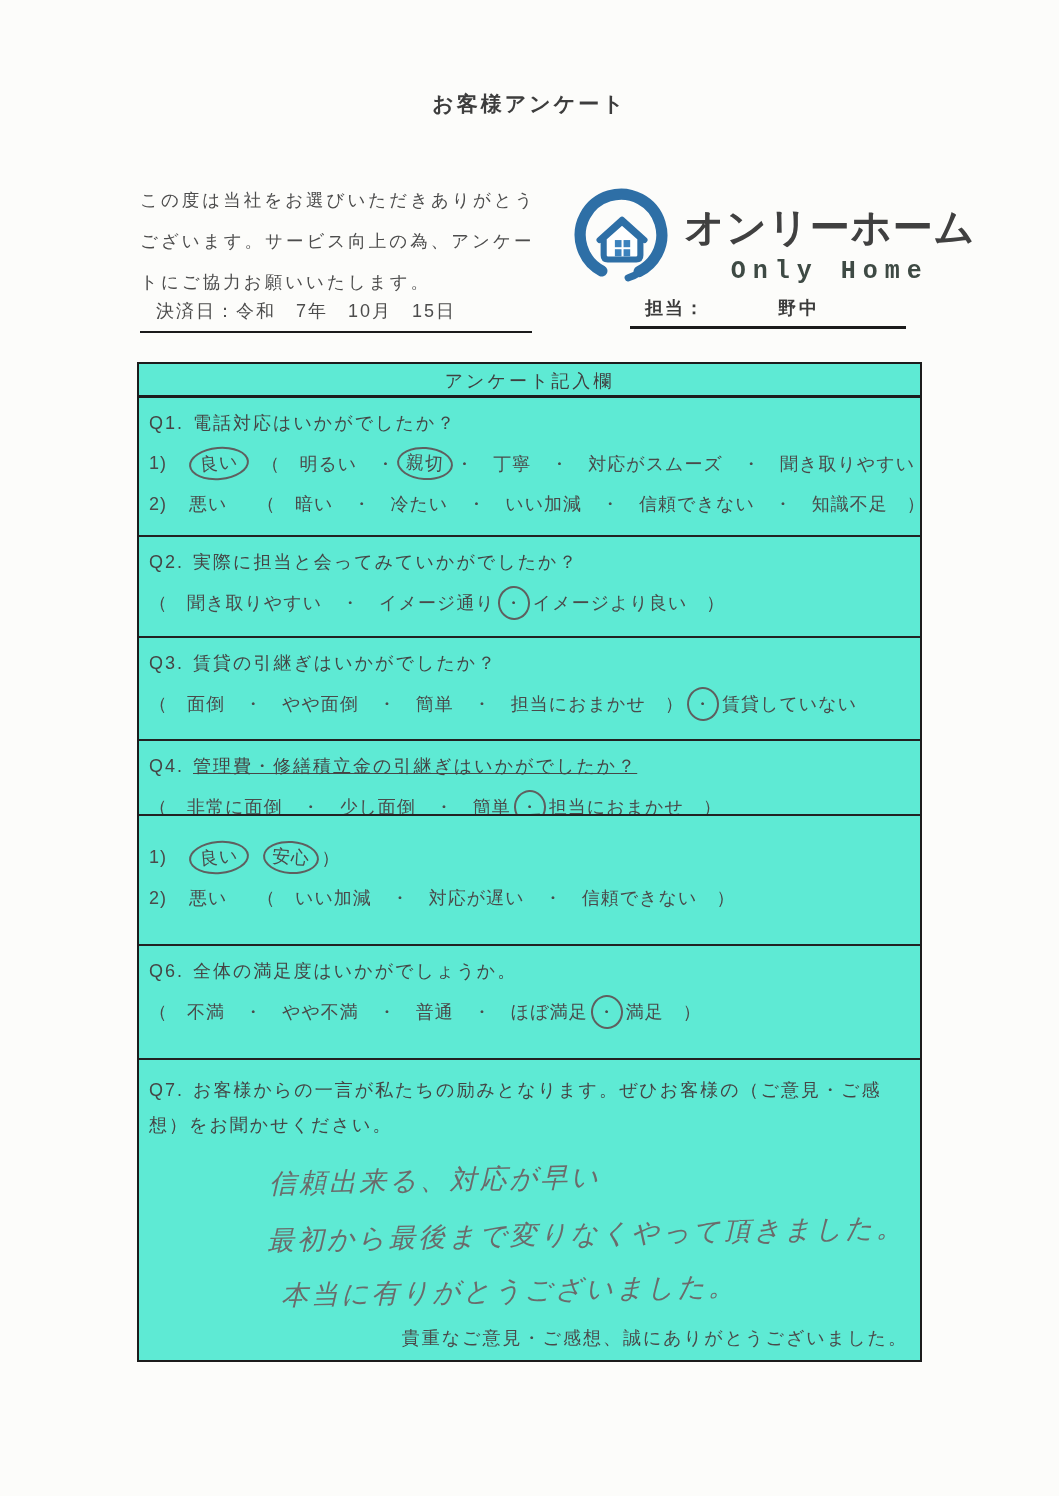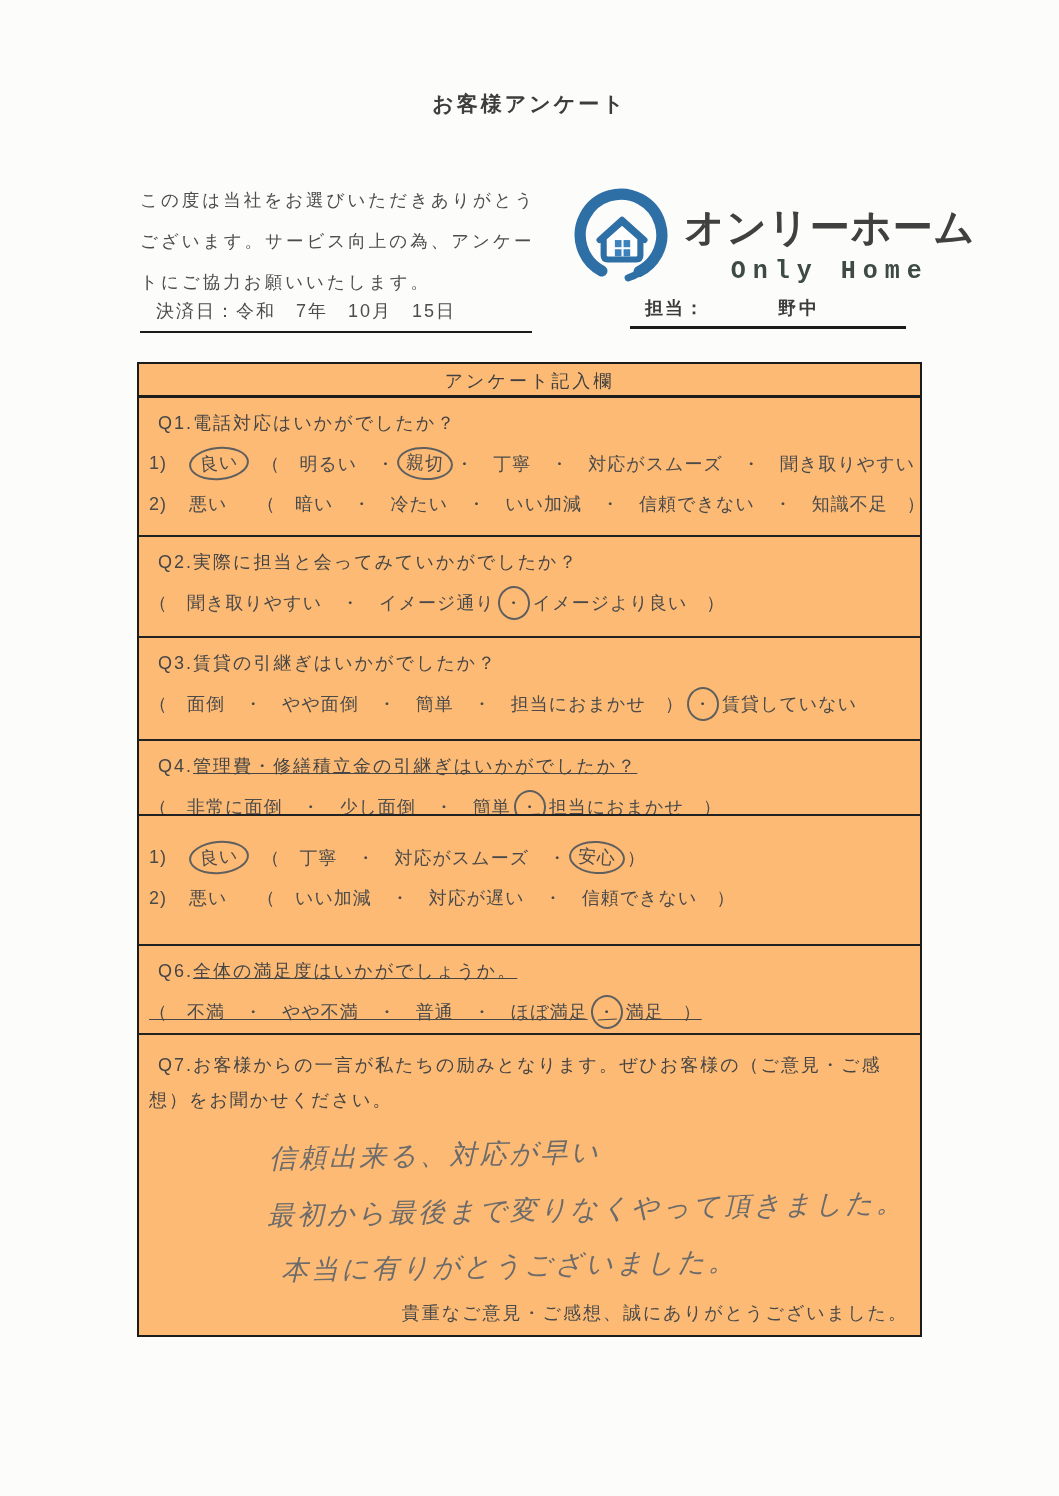--- a/index.html
+++ b/index.html
@@ -23,35 +23,35 @@
   .date-line { position:absolute; left:156px; top:299px; font-size:18px;
                letter-spacing:2px; color:#4c4c4c; }
   .date-underline { position:absolute; left:140px; top:331px; width:392px; height:2px; background:#1b1b1b; }
 
   .staff-line { position:absolute; left:645px; top:296px; font-size:18px; color:#3b3b3b; }
   .staff-label { font-weight:bold; letter-spacing:2px; }
   .staff-name { font-weight:bold; margin-left:68px; letter-spacing:3px; }
   .staff-underline { position:absolute; left:630px; top:326px; width:276px; height:3px; background:#1b1b1b; }
 
   .survey-table { position:absolute; left:137px; top:362px; width:785px;
-                  border:2px solid #1c1c1c; background:#fdba74; }
+                  border:2px solid #1c1c1c; background:#5eead4; }
   .thead { height:34px; line-height:34px; text-align:center; font-size:18px;
            letter-spacing:3px; color:#404040; border-bottom:3px solid #1c1c1c; }
   .qrow { position:relative; padding:13px 10px 0 10px; overflow:hidden; }
   .qrow + .qrow { border-top:2px solid #222; }
   .row-q1 { height:137px; }
   .row-q2 { height:101px; }
   .row-q3 { height:103px; }
   .row-q4 { height:75px;text-decoration:underline; }
   .row-q5 { height:130px; }
-  .row-q6 { height:89px;text-decoration:underline; }
+  .row-q6 { height:114px; }
   .row-q7 { height:302px; }
 
   .qtitle { font-size:18px; letter-spacing:2px; color:#454545; white-space:nowrap; }
-  .qid { display:inline-block; width:44px;text-align:right; }
+  .qid { display:inline-block; width:44px; }
   .optline { font-size:18px; letter-spacing:1px; color:#4a4a4a; margin-top:12px;
              white-space:nowrap; display:flex; align-items:center; }
   .num { display:inline-block; width:40px; flex:0 0 auto; }
   .choice { display:inline-block; min-width:52px; margin-right:16px; }
 
   .hand-circle { display:inline-block; border:2px solid #5f5f5f; border-radius:50%;
                  padding:2px 9px 3px 9px; transform:rotate(-5deg); margin-right:12px; }
   .hand-circle-opt { display:inline-block; border:2px solid #5f5f5f; border-radius:50%;
                  padding:2px 7px 3px 7px; transform:rotate(4deg); margin:0 2px; }
   .hand-circle-dot { display:inline-flex; align-items:center; justify-content:center;
@@ -160,21 +160,20 @@
         <span>（　非常に面倒　・　少し面倒　・　簡単</span>
         <span class="hand-circle-dot">・</span>
         <span>担当におまかせ　）</span>
       </div>
     </div>
 
     <div class="qrow row-q5">
       <div class="optline">
         <span class="num">1)</span>
         <span class="hand-circle">良い</span>
-        <span>（　丁寧　・　対応がスムーズ　・</span>
         <span class="hand-circle-opt">安心</span>
         <span>）</span>
       </div>
       <div class="optline">
         <span class="num">2)</span>
         <span class="choice">悪い</span>
         <span>（　いい加減　・　対応が遅い　・　信頼できない　）</span>
       </div>
     </div>
 

